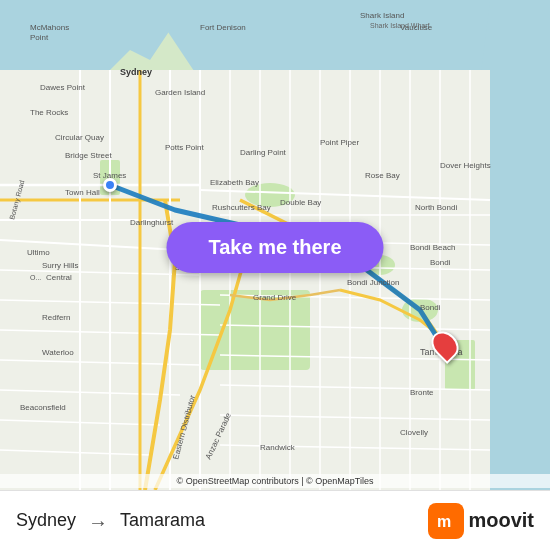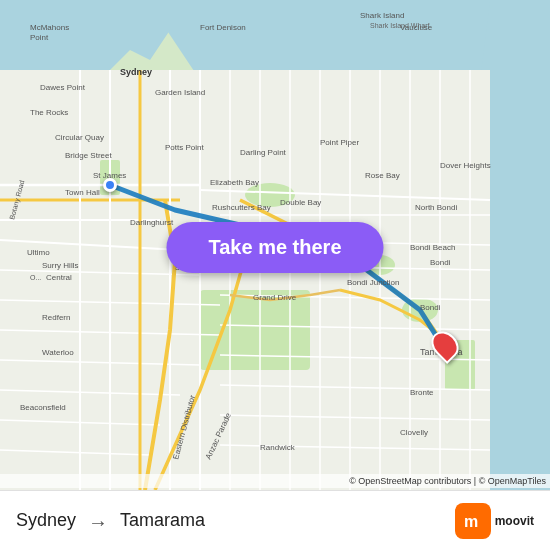--- a/index.html
+++ b/index.html
@@ -63,21 +63,21 @@
       box-shadow: 0 3px 8px rgba(0,0,0,0.3);
       white-space: nowrap;
     }
 
     
     .attribution {
       position: absolute;
       bottom: 2px;
       left: 0;
       right: 0;
-      text-align: right;
+      text-align: center;
       font-size: 9px;
       color: #333;
       background: rgba(255,255,255,0.7);
       padding: 2px 4px;
     }
 
     
     #bottom-bar {
       width: 550px;
       height: 60px;
@@ -125,21 +125,21 @@
       border-radius: 8px;
       display: flex;
       align-items: center;
       justify-content: center;
       color: white;
       font-size: 18px;
       font-weight: bold;
     }
 
     .moovit-text {
-      font-size: 12px;
+      font-size: 20px;
       font-weight: bold;
       color: #222;
     }
 
     
     svg.map-overlay {
       position: absolute;
       top: 0; left: 0;
       width: 100%; height: 100%;
       pointer-events: none;

